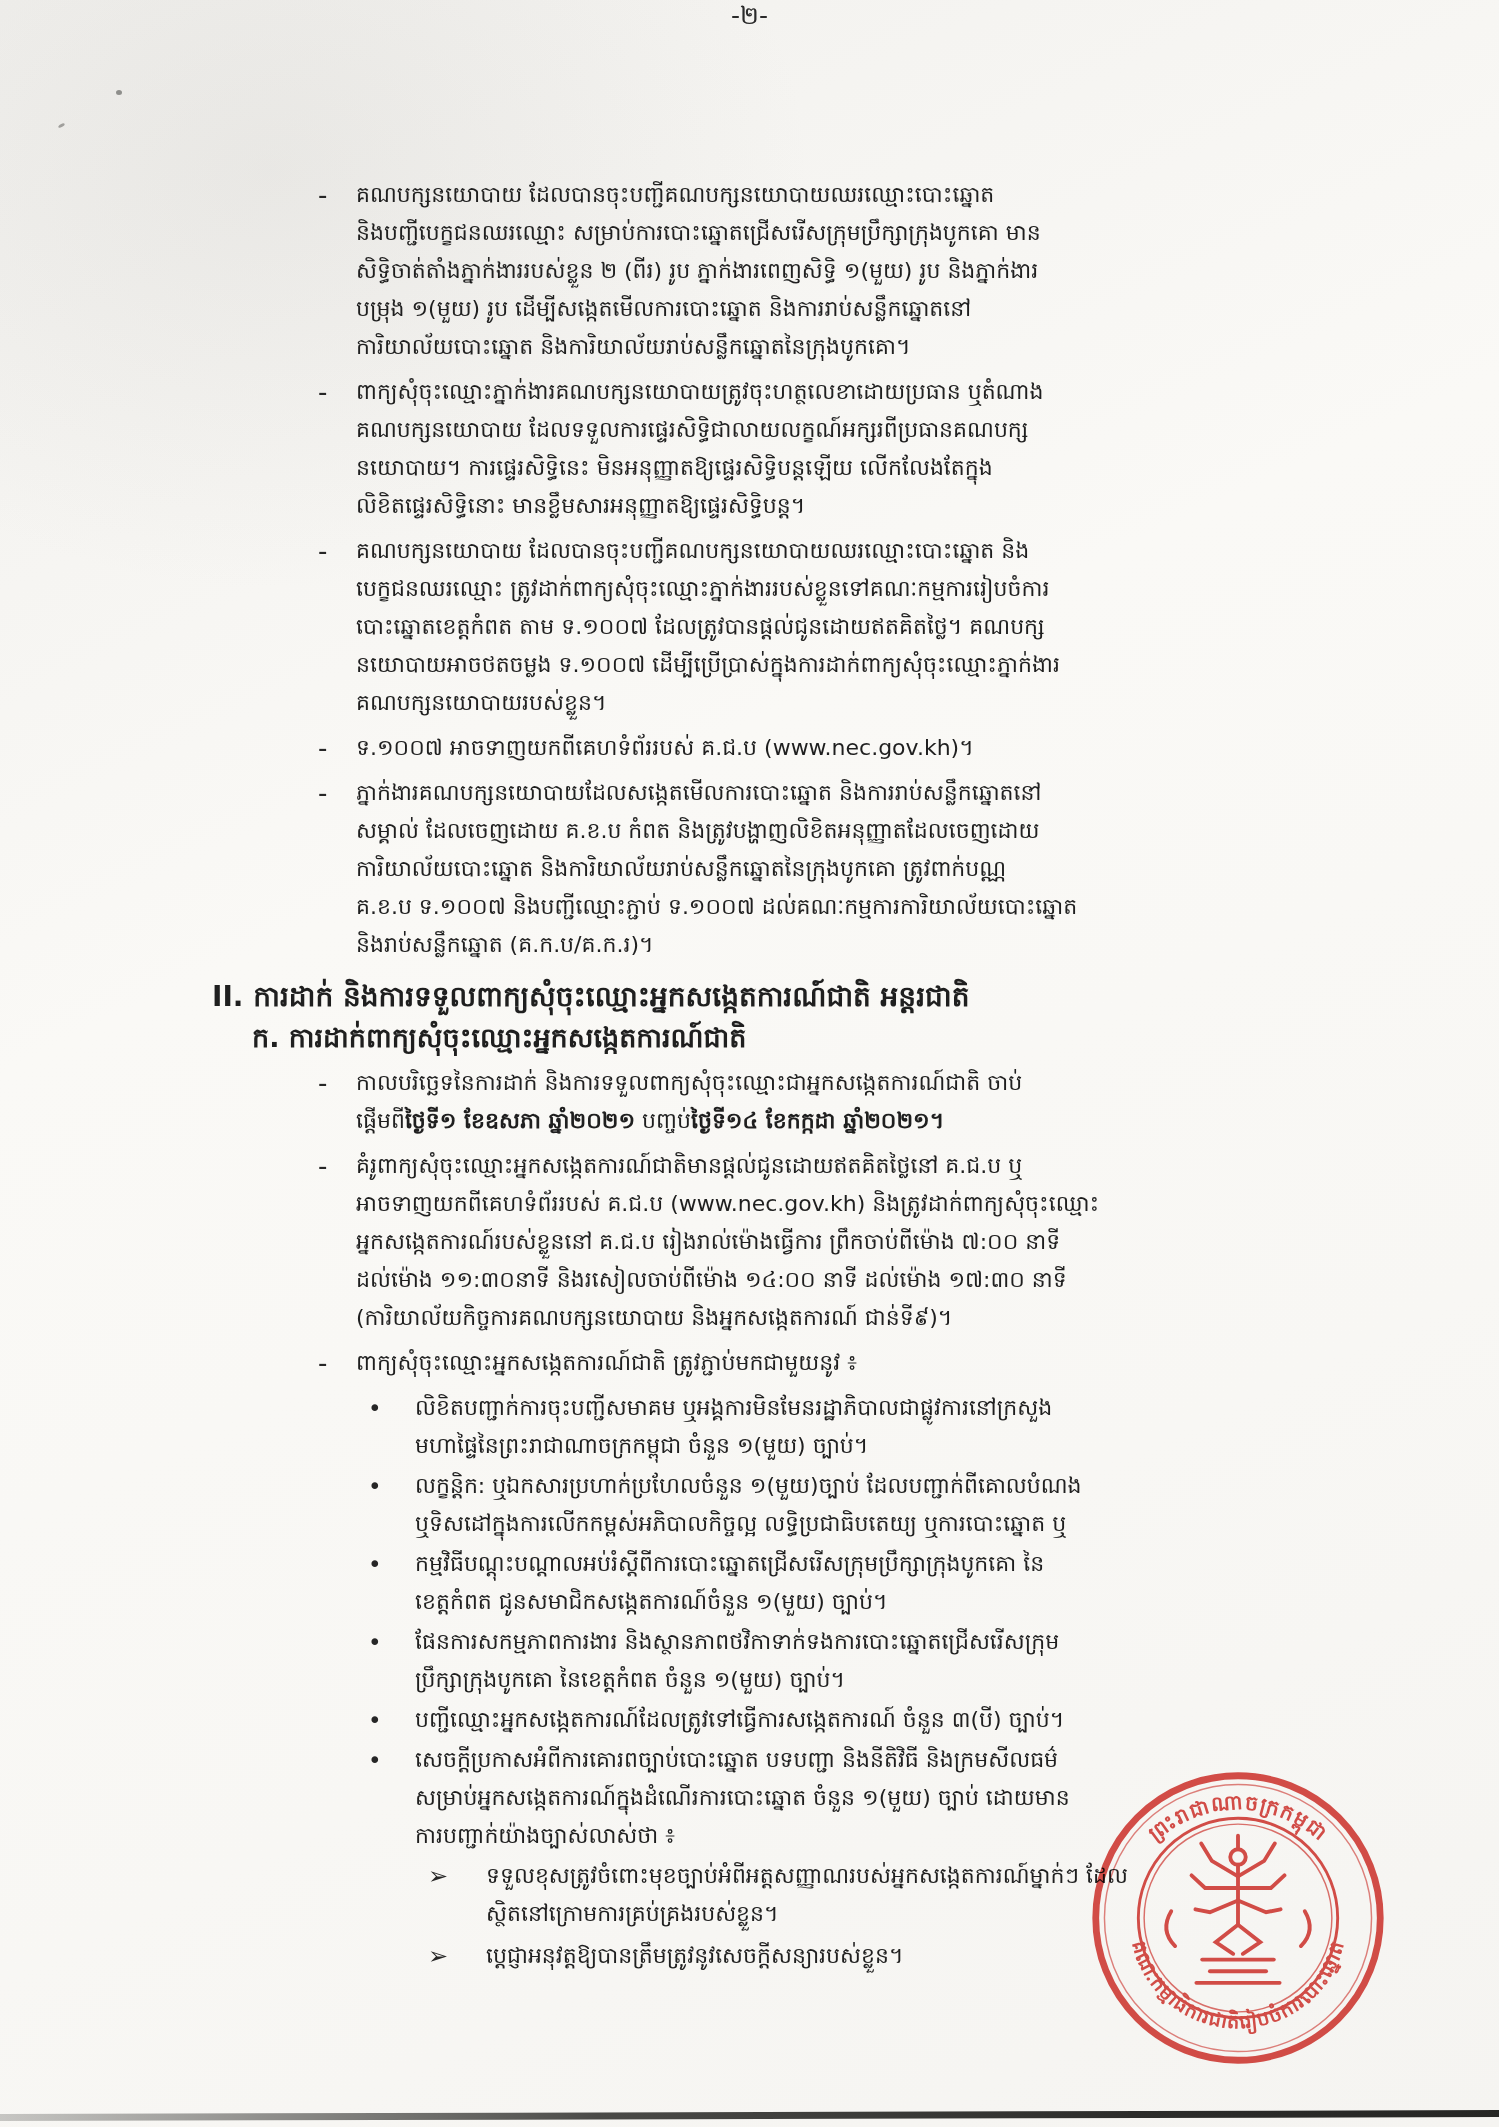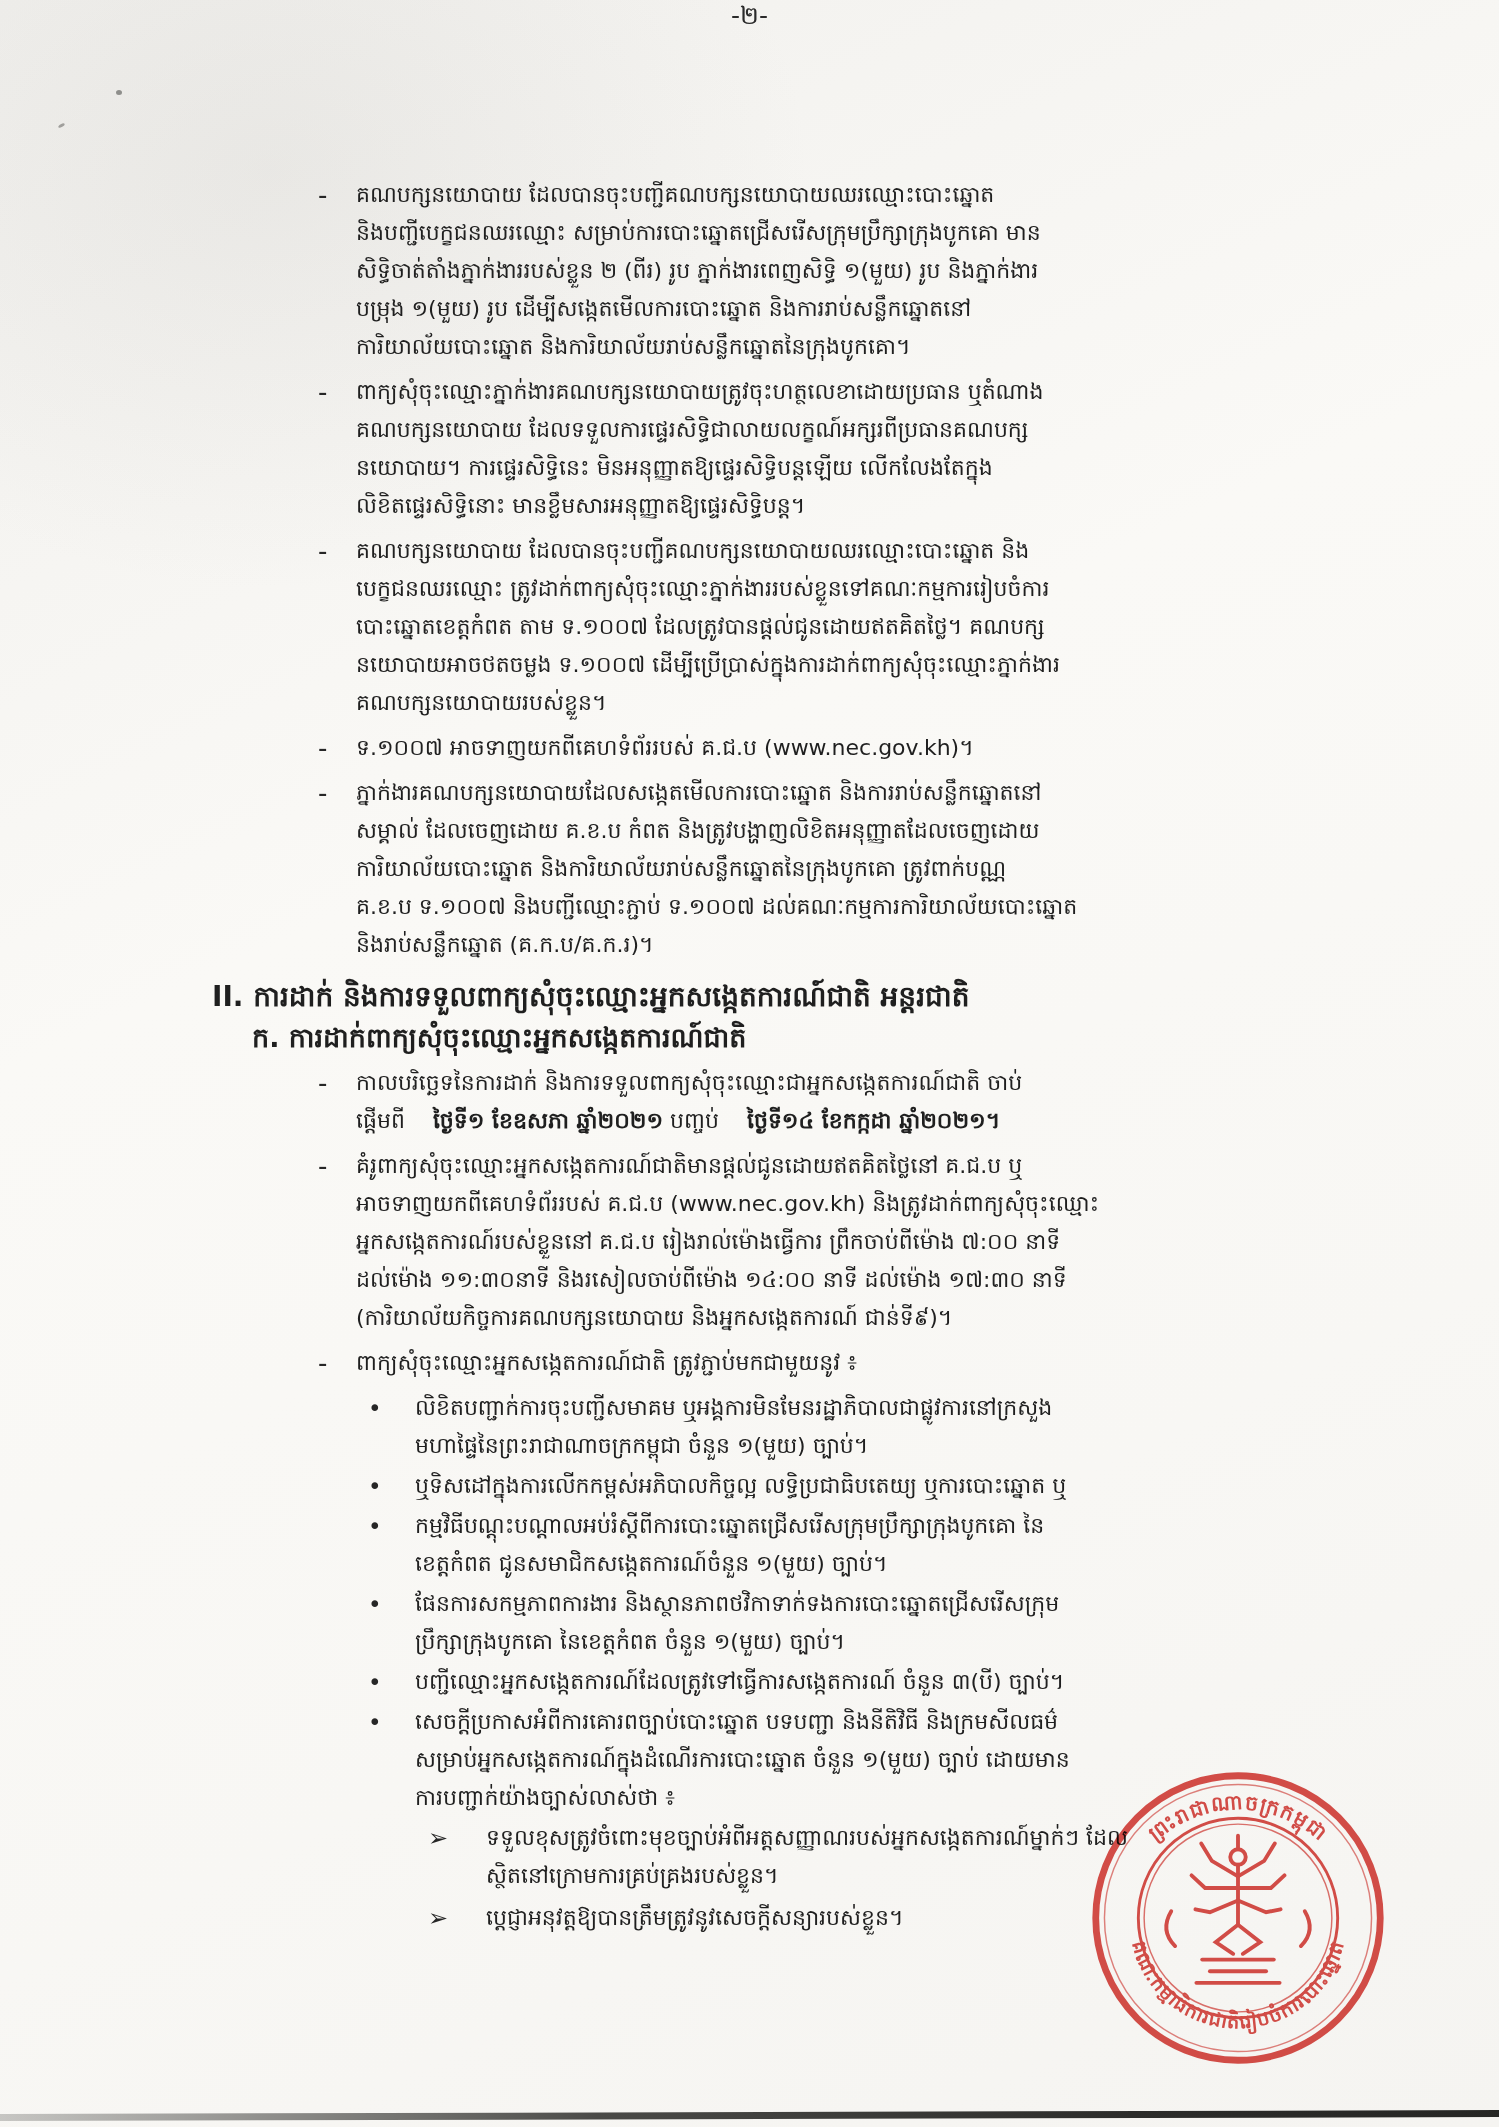--- a/index.html
+++ b/index.html
@@ -21,21 +21,21 @@
   .li { display:flex; margin:0 52px 7px 318px; }
   .li .mk { flex:none; width:38px; font-size:26px; line-height:38px; color:#262626; }
   .li .tx { flex:1; font-size:22px; line-height:38px; }
   .tx > div { white-space:nowrap; }
   .sub { margin-left:368px; margin-bottom:2px; }
   .sub .mk { width:47px; font-size:23px; }
   .arr { margin-left:428px; margin-bottom:4px; }
   .arr .mk { width:58px; font-size:24px; }
   .h2 { margin:12px 52px 0 212px; font-weight:bold; font-size:28px; line-height:42px; white-space:nowrap; }
   .hk { margin:0 52px 6px 252px; font-weight:bold; font-size:27px; line-height:40px; white-space:nowrap; }
-  .b  { font-weight:bold;margin-left:28px; }
+  .b  { font-weight:bold; }
   .pageno {
     position:absolute; left:0; right:0; top:2040;
     text-align:center; font-size:25px; color:#2a2a2a;
   }
   .scanline {
     position:absolute; left:-12px; right:-12px; top:2112px; height:7px;
     background:linear-gradient(90deg, rgba(95,95,92,0.30), #4a4a47 40%, #2d2d2b 75%, #262624);
     transform:rotate(-0.15deg);
   }
   .speck { position:absolute; border-radius:50%; background:#8e8e8b; }
@@ -138,20 +138,21 @@
     <div class="li sub">
       <div class="mk">•</div>
       <div class="tx">
           <div>លិខិតបញ្ជាក់ការចុះបញ្ជីសមាគម ឬអង្គការមិនមែនរដ្ឋាភិបាលជាផ្លូវការនៅក្រសួង</div>
           <div>មហាផ្ទៃនៃព្រះរាជាណាចក្រកម្ពុជា ចំនួន ១(មួយ) ច្បាប់។</div>
         </div>
     </div>
     <div class="li sub">
       <div class="mk">•</div>
       <div class="tx">
+          <div>លក្ខន្តិក: ឬឯកសារប្រហាក់ប្រហែលចំនួន ១(មួយ)ច្បាប់ ដែលបញ្ជាក់ពីគោលបំណង</div>
           <div>ឬទិសដៅក្នុងការលើកកម្ពស់អភិបាលកិច្ចល្អ លទ្ធិប្រជាធិបតេយ្យ ឬការបោះឆ្នោត ឬ</div>
         </div>
     </div>
     <div class="li sub">
       <div class="mk">•</div>
       <div class="tx">
           <div>កម្មវិធីបណ្តុះបណ្តាលអប់រំស្តីពីការបោះឆ្នោតជ្រើសរើសក្រុមប្រឹក្សាក្រុងបូកគោ នៃ</div>
           <div>ខេត្តកំពត ជូនសមាជិកសង្កេតការណ៍ចំនួន ១(មួយ) ច្បាប់។</div>
         </div>
     </div>

